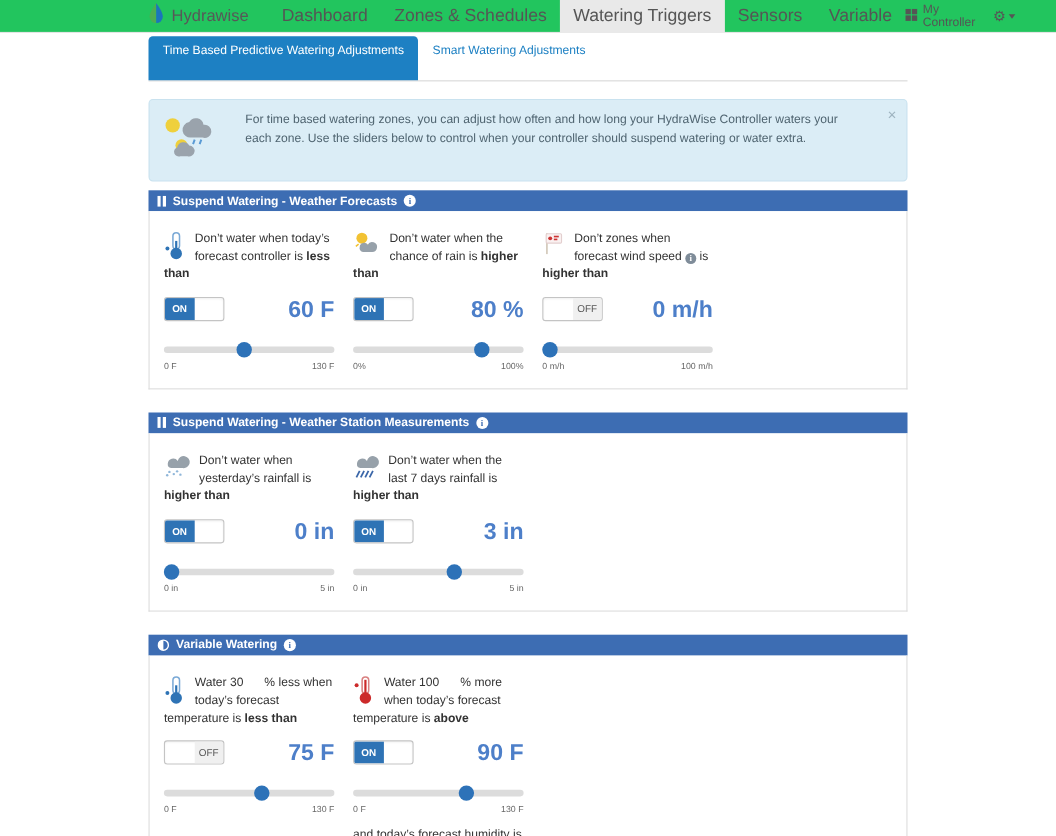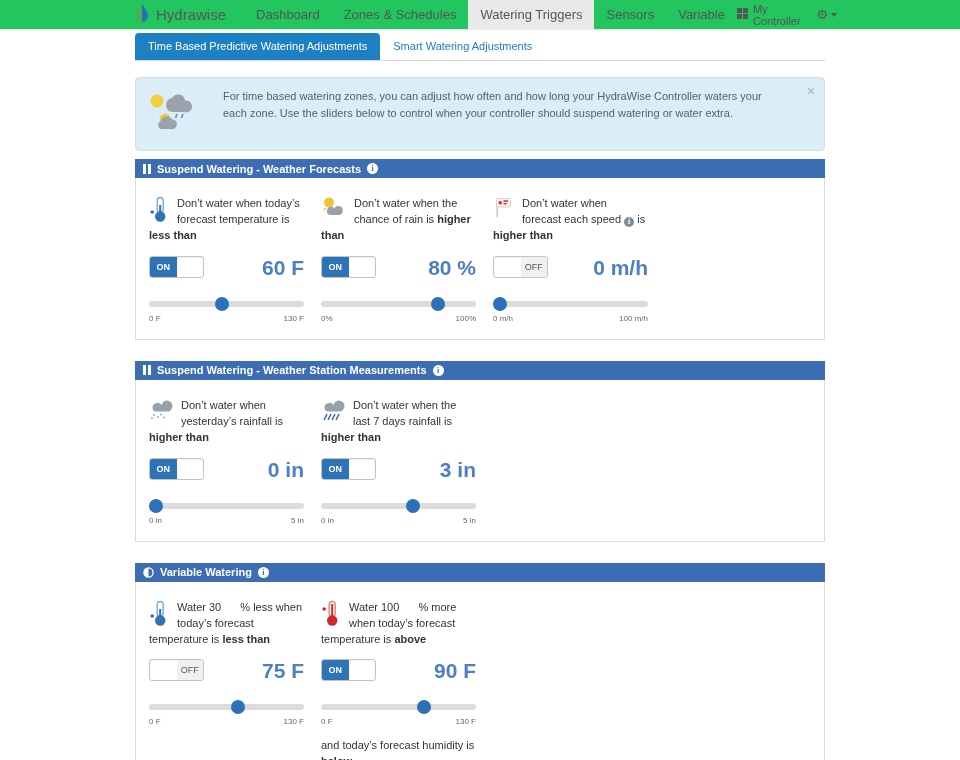--- a/index.html
+++ b/index.html
@@ -4,34 +4,34 @@
 <style>
   * { box-sizing: border-box; margin: 0; padding: 0; }
   html,body { width:960px; height:760px; background:#fff; overflow:hidden;
     font-family:"Liberation Sans","DejaVu Sans",sans-serif; }
 
   
   .navbar { height:30px; background:#22c55e; border-bottom:1px solid #e4e4e4; }
   .nav-inner { width:694px; margin:0 auto; height:100%; display:flex; align-items:center; }
   .brand { display:flex; align-items:center; gap:5px; margin-right:18px; cursor:default; }
   .brand-text { font-size:15px; color:#585858; }
-  .nav-item { font-size:13px; color:#555; padding:0 12px; height:30px; line-height:30px; cursor:pointer; white-space:nowrap; }
+  .nav-item { font-size:16px; color:#555; padding:0 12px; height:30px; line-height:30px; cursor:pointer; white-space:nowrap; }
   .nav-item.active { background:#e9e9e9; }
   .nav-right { margin-left:auto; display:flex; align-items:center; gap:16px; font-size:11px; color:#555; }
   .ctrl-sel { display:flex; align-items:center; gap:5px; cursor:pointer; }
   .cog-group { display:flex; align-items:center; gap:3px; cursor:pointer; color:#555; }
   .cog { font-size:13px; line-height:1; }
   .caret { width:0; height:0; border-left:3.5px solid transparent; border-right:3.5px solid transparent; border-top:4px solid #555; display:inline-block; }
 
   
   .content { width:690px; margin:0 auto; }
 
   
   .tabs-row { display:flex; margin-top:3px; border-bottom:1px solid #d8d8d8; }
-  .tab { font-size:11px; padding:7px 13px 8px; border-radius:4px 4px 0 0; cursor:pointer; white-space:nowrap; }
+  .tab { font-size:11px; padding:7px 13px 21px; border-radius:4px 4px 0 0; cursor:pointer; white-space:nowrap; }
   .tab.active { background:#1d80c3; color:#fff; }
   .tab.inactive { color:#1d80c3; }
 
   
   .alert { margin-top:16px; background:#dbedf6; border:1px solid #c9e2ef; border-radius:4px;
     padding:10px 26px 12px 12px; display:flex; gap:27px; position:relative; }
   .alert-text { font-size:11px; color:#4f6470; line-height:1.55; max-width:560px; }
   .alert-close { position:absolute; right:9px; top:6px; color:#9fb4c0; font-size:14px; line-height:1; cursor:pointer; }
 
   
@@ -137,21 +137,21 @@
         <div class="panel-body">
           <div class="trigger">
             <div class="tblock">
               <div class="t-label"><span class="t-icon">
                   <svg width="20" height="27" viewBox="0 0 20 27">
                     <circle cx="3.2" cy="16" r="1.8" fill="#2e73b5"></circle>
                     <rect x="8.2" y="1.5" width="6" height="15" rx="3" fill="#fff" stroke="#7aa9d6" stroke-width="1.4"></rect>
                     <rect x="10.2" y="9" width="2" height="9" fill="#2e73b5"></rect>
                     <circle cx="11.2" cy="20.5" r="5.2" fill="#2e73b5"></circle>
                   </svg>
-                </span><span>Don’t water when today’s forecast temperature is </span><span class="bold">less than</span></div>
+                </span><span>Don’t water when today’s forecast controller is </span><span class="bold">less than</span></div>
               <div class="toggle-row">
                 <div class="toggle on">
                   <span class="half lab">ON</span>
                   <span class="half"></span>
                 </div>
                 <div class="value">60 F</div>
               </div>
               <div class="slider">
                 <div class="track"></div>
                 <div class="handle" style="left: calc(47% - 6.58px);"></div>
@@ -191,21 +191,21 @@
           <div class="trigger">
             <div class="tblock">
               <div class="t-label"><span class="t-icon">
                   <svg width="21" height="23" viewBox="0 0 21 23">
                     <rect x="3.5" y="2" width="1.4" height="19" fill="#cfc4b4"></rect>
                     <rect x="3.5" y="2.5" width="14" height="8.5" rx="1" fill="#faf1f1" stroke="#e3cfcf"></rect>
                     <circle cx="7.2" cy="6.7" r="1.8" fill="#cc3333"></circle>
                     <rect x="10.5" y="4.3" width="4.5" height="1.5" fill="#cc3333"></rect>
                     <rect x="10.5" y="6.9" width="3.2" height="1.5" fill="#cc3333"></rect>
                   </svg>
-                </span><span>Don’t water when forecast each speed </span><span class="info-badge inline">i</span><span> is </span><span class="bold">higher than</span></div>
+                </span><span>Don’t zones when forecast wind speed </span><span class="info-badge inline">i</span><span> is </span><span class="bold">higher than</span></div>
               <div class="toggle-row">
                 <div class="toggle off">
                   <span class="half"></span>
                   <span class="half lab">OFF</span>
                 </div>
                 <div class="value">0 m/h</div>
               </div>
               <div class="slider">
                 <div class="track"></div>
                 <div class="handle" style="left: calc(0% + 0px);"></div>

